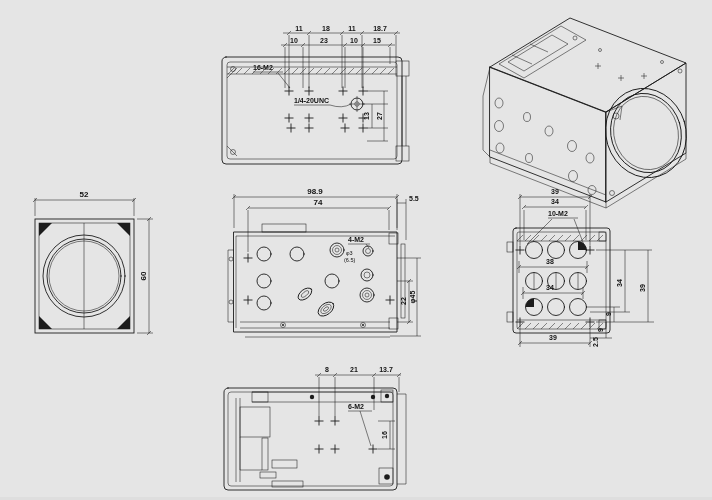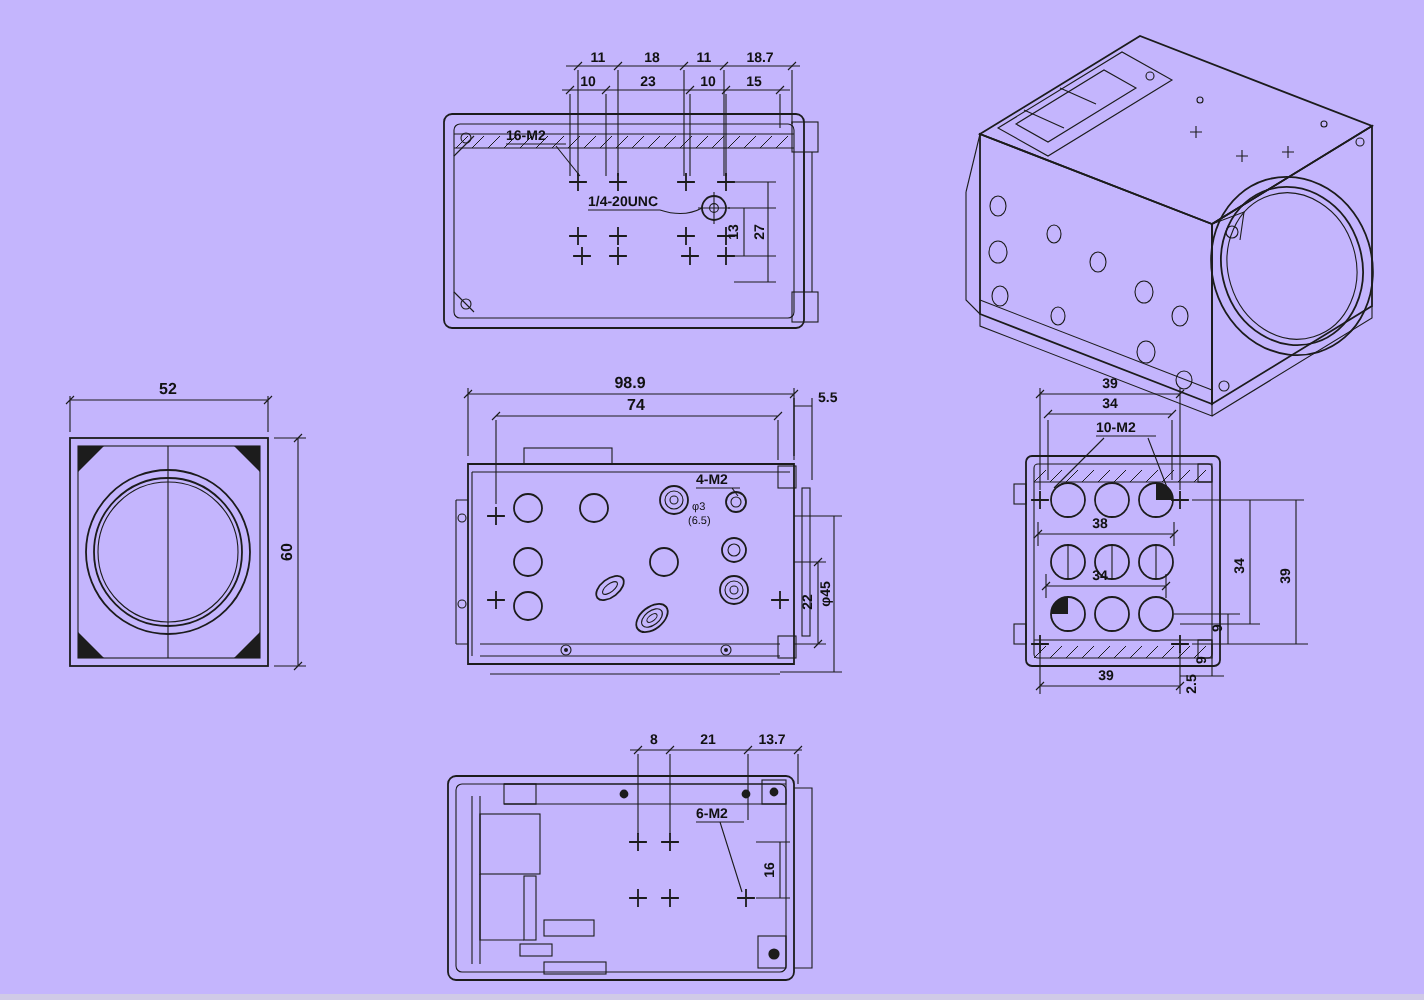--- a/index.html
+++ b/index.html
@@ -1,16 +1,16 @@
 <!DOCTYPE html>
 <html><head>
 <meta charset="utf-8">
 <style>
   html,body{margin:0;padding:0;background:#fff;}
-  #canvas{position:relative;width:712px;height:500px;background:#c4b5fd;overflow:hidden;
+  #canvas{position:relative;width:712px;height:500px;background:#e5e5e5;overflow:hidden;
           font-family:"Liberation Sans",sans-serif;}
   svg{position:absolute;left:0;top:0;}
   .ln{stroke:#1c1c1c;stroke-width:0.9;fill:none;stroke-linecap:square;}
   .thin{stroke:#1c1c1c;stroke-width:0.55;fill:none;}
   .hatch{stroke:#1c1c1c;stroke-width:0.5;fill:none;}
   .dk{fill:#1c1c1c;stroke:none;}
   .dimtxt{font:700 8px "Liberation Sans",sans-serif;fill:#111;}
   .dimtxt-s{font:700 7px "Liberation Sans",sans-serif;fill:#111;}
   .note{font:400 5.5px "Liberation Sans",sans-serif;fill:#111;}
   .mid{text-anchor:middle;}

